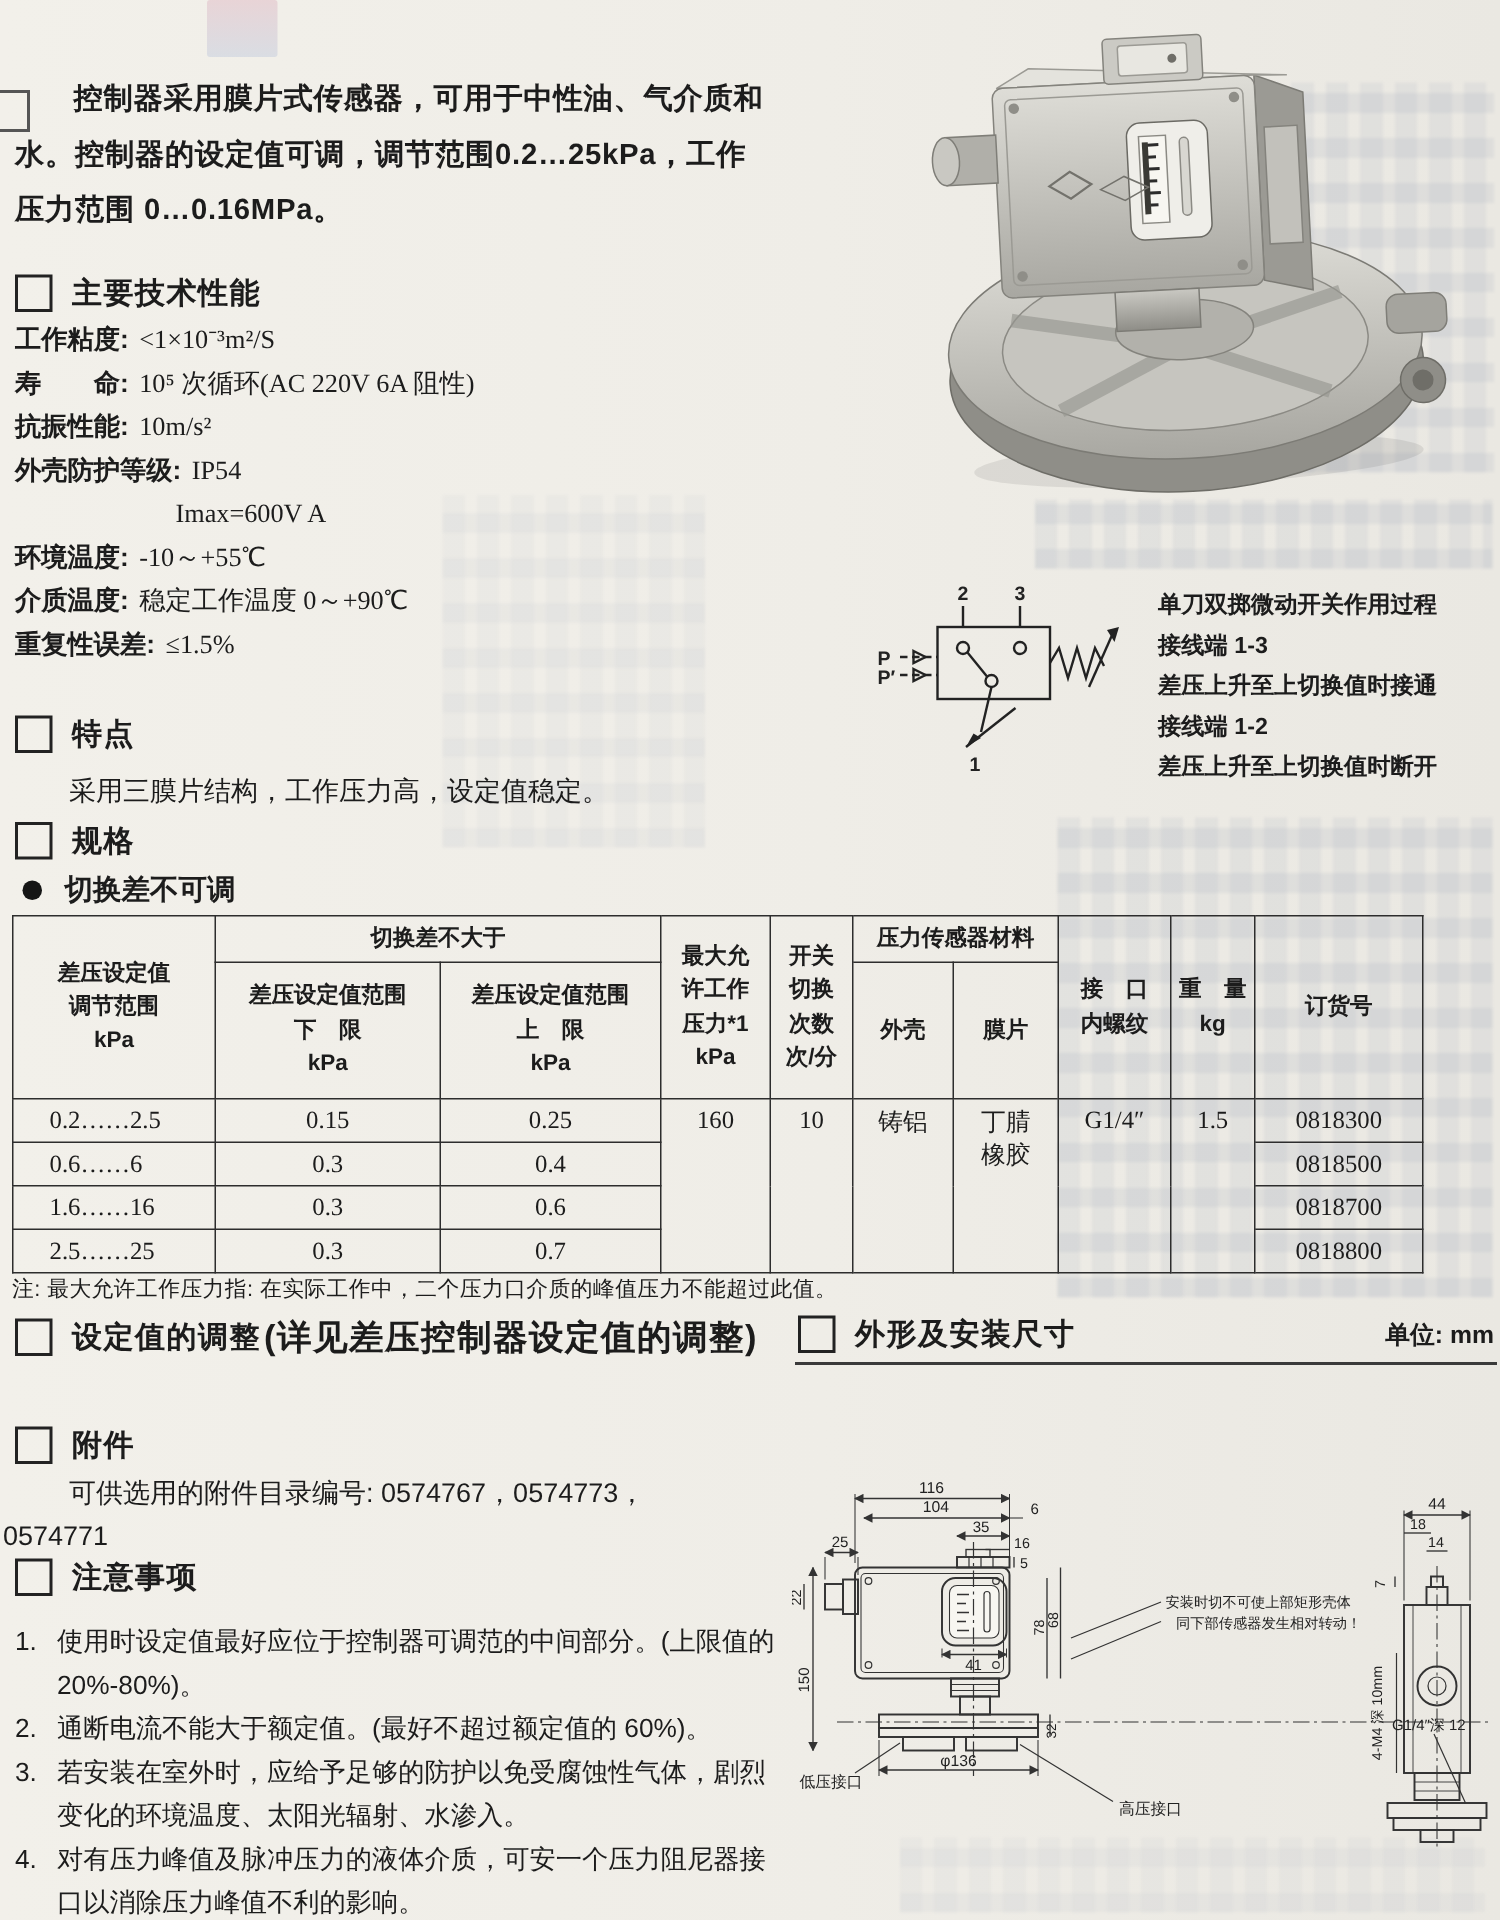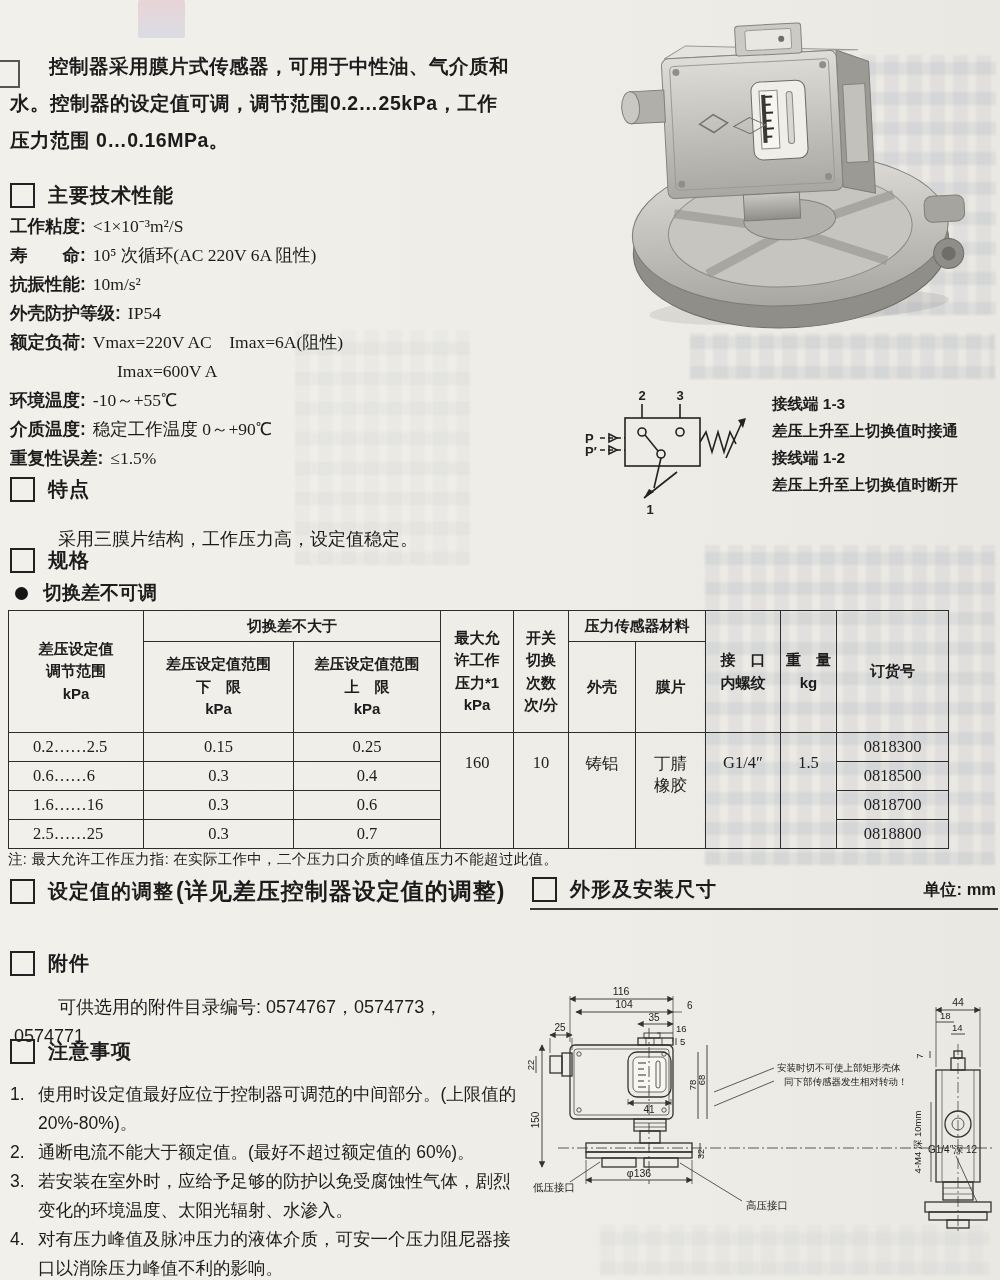--- a/index.html
+++ b/index.html
@@ -26,35 +26,35 @@
   .sq{width:21px;height:21px;border:2.5px solid #222;margin-right:13px;flex:none;background:transparent;}
   .edge-sq{width:22px;height:24px;border:2.5px solid #555;}
 
   .intro{font-weight:bold;font-size:19.5px;line-height:37px;text-indent:2em;letter-spacing:.5px;margin:0;}
 
   .spec{font-size:17.5px;line-height:29px;white-space:nowrap;}
   .spec .sl{font-weight:bold;margin-right:7px;}
   .spec .sv{font-family:"Liberation Serif",serif;}
   .spec.ind{padding-left:100px;}
 
-  .body-text{font-size:18px;line-height:30px;margin:12px;}
+  .body-text{font-size:18px;line-height:30px;margin:0;}
   .indent2{text-indent:2em;}
 
   .bullet-row{display:flex;align-items:center;font-weight:bold;font-size:19px;}
   .dot{width:13px;height:13px;border-radius:50%;background:#151515;margin:0 15px 0 5px;flex:none;}
 
   table.spec-table{border-collapse:collapse;table-layout:fixed;background:transparent;}
   table.spec-table th,table.spec-table td{border:1.4px solid #2d2d2d;padding:1px 2px;}
   table.spec-table thead th{font-weight:bold;font-size:15px;line-height:1.5;text-align:center;vertical-align:middle;}
   table.spec-table tbody td{font-family:"Liberation Serif",serif;font-size:16.5px;text-align:center;vertical-align:middle;}
   table.spec-table .h1 th{height:28px;}
   table.spec-table .h2 th{height:88px;}
   table.spec-table tbody tr{height:29px;}
   table.spec-table td.range{text-align:left;padding-left:24px;}
-  table.spec-table td.vtop{vertical-align:top;padding-top:20px;}
+  table.spec-table td.vtop{vertical-align:top;padding-top:4px;}
 
   .note{font-weight:normal;font-size:14.5px;letter-spacing:.3px;}
   .suffix{font-weight:bold;font-size:23px;margin-left:2px;}
   .unit{font-weight:bold;font-size:16.5px;}
   .rule{height:2px;background:#3a3a3a;}
 
   .nitem{display:flex;font-size:17.5px;line-height:29px;}
   .nitem .nnum{width:28px;flex:none;}
   .nitem .ntext{flex:1;}
 
@@ -79,21 +79,20 @@
 
   <div class="abs z sec-h" style="left:10px;top:182px;">
     <span class="sq"></span>
     <span>主要技术性能</span>
   </div>
   <div class="abs z" style="left:10px;top:212px;width:520px;">
     <div class="spec"><span class="sl">工作粘度:</span><span class="sv">&lt;1×10⁻³m²/S</span></div>
     <div class="spec"><span class="sl">寿　　命:</span><span class="sv">10⁵ 次循环(AC 220V 6A 阻性)</span></div>
     <div class="spec"><span class="sl">抗振性能:</span><span class="sv">10m/s²</span></div>
     <div class="spec"><span class="sl">外壳防护等级:</span><span class="sv">IP54</span></div>
-    <div class="spec"><span class="sl">额定负荷:</span><span class="sv">Vmax=220V AC　Imax=6A(阻性)</span></div>
     <div class="spec ind"><span class="sl"></span><span class="sv">Imax=600V A</span></div>
     <div class="spec"><span class="sl">环境温度:</span><span class="sv">-10～+55℃</span></div>
     <div class="spec"><span class="sl">介质温度:</span><span class="sv">稳定工作温度 0～+90℃</span></div>
     <div class="spec"><span class="sl">重复性误差:</span><span class="sv">≤1.5%</span></div>
   </div>
 
   <div class="abs z sec-h" style="left:10px;top:476px;">
     <span class="sq"></span>
     <span>特点</span>
   </div>
@@ -309,20 +308,21 @@
       <line x1="146" y1="72" x2="162" y2="36"></line>
       <polygon points="158,34 166,32 163,42" fill="#222" stroke="none"></polygon>
     </g>
     <text x="62" y="14" font-size="13" font-weight="bold" text-anchor="middle">2</text>
     <text x="100" y="14" font-size="13" font-weight="bold" text-anchor="middle">3</text>
     <text x="70" y="128" font-size="13" font-weight="bold" text-anchor="middle">1</text>
     <text x="5" y="57" font-size="13" font-weight="bold">P</text>
     <text x="5" y="70" font-size="13" font-weight="bold">P′</text>
   </svg>
   <div class="abs z circ-text" style="left:772px;top:390px;width:228px;">
+    <div>单刀双掷微动开关作用过程</div>
     <div>接线端 1-3</div>
     <div>差压上升至上切换值时接通</div>
     <div>接线端 1-2</div>
     <div>差压上升至上切换值时断开</div>
   </div>
 
   <svg class="abs z" style="left:528px;top:952px;" width="472" height="328" viewBox="0 0 472 328">
     <defs>
       <marker id="ar" viewBox="0 0 10 10" refX="9" refY="5" markerWidth="7" markerHeight="7" orient="auto-start-reverse">
         <path d="M0 0L10 5L0 10z" fill="#333"></path>

